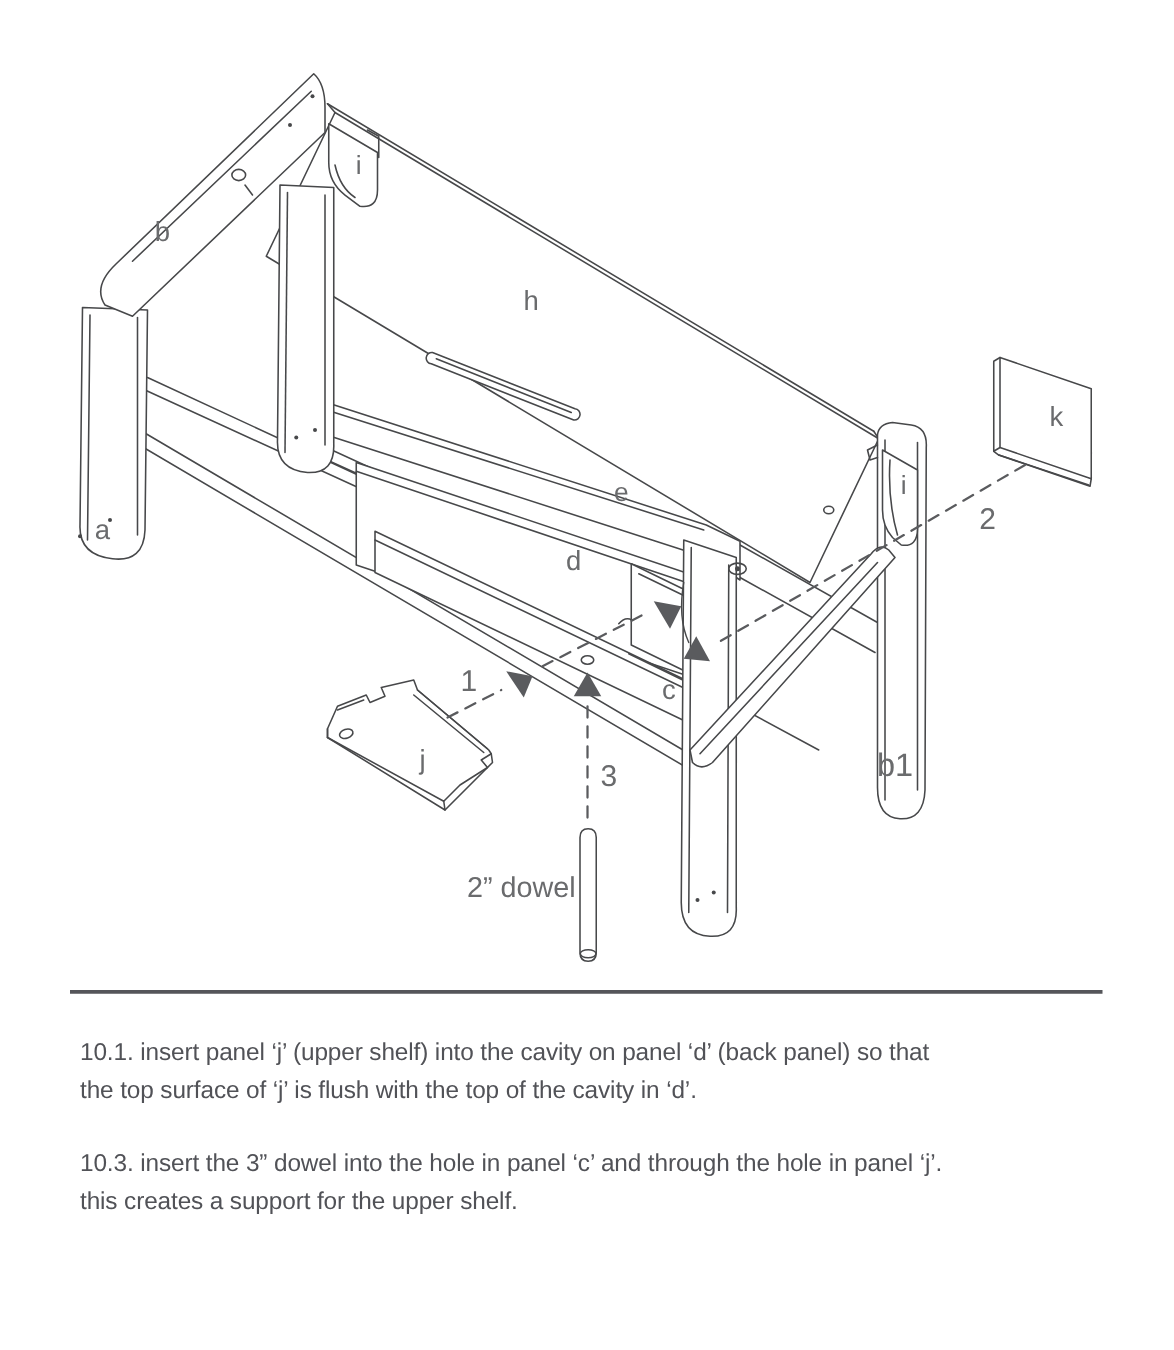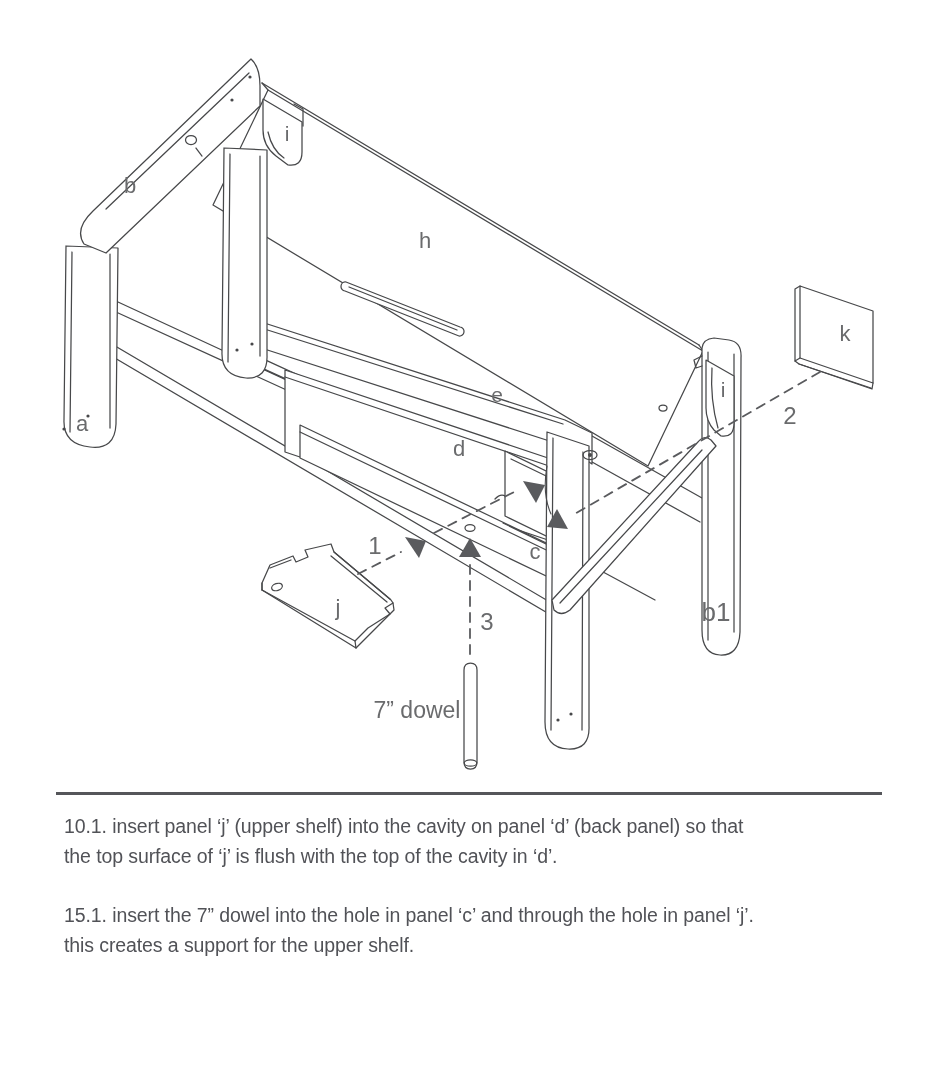--- a/index.html
+++ b/index.html
@@ -24,21 +24,21 @@
   .ln .dot{fill:var(--line);stroke:none;}
   .ln .arc{stroke-width:1.1;}
   #label-layer{position:absolute;left:0;top:0;width:939px;height:795px;pointer-events:none;}
   .part-label{
     position:absolute;transform:translate(-50%,-50%);
     color:var(--label);white-space:nowrap;line-height:1;
   }
   .divider{position:absolute;left:56px;top:792px;width:826px;height:2.5px;background:var(--rule);}
   .text-block{position:absolute;left:64px;top:811px;width:800px;}
   .text-block p{
-    margin:0 0 29px 0;font-size:19.5px;line-height:30px;color:var(--text);
+    margin:16px 0 29px 0;font-size:19.5px;line-height:30px;color:var(--text);
     white-space:pre-line;letter-spacing:-0.1px;
   }
 </style>
 </head>
 <body>
 
 <div id="diagram">
   <svg width="939" height="795" viewBox="0 0 939 795" class="ln">
 
     <g>
@@ -181,24 +181,24 @@
       <span class="part-label" style="left: 497px; top: 394px; font-size: 21px;">e</span>
       <span class="part-label" style="left: 723px; top: 389px; font-size: 21px;">i</span>
       <span class="part-label" style="left: 790px; top: 416px; font-size: 24px;">2</span>
       <span class="part-label" style="left: 82px; top: 424px; font-size: 22px;">a</span>
       <span class="part-label" style="left: 459px; top: 449px; font-size: 22px;">d</span>
       <span class="part-label" style="left: 535px; top: 552px; font-size: 22px;">c</span>
       <span class="part-label" style="left: 375px; top: 546px; font-size: 24px;">1</span>
       <span class="part-label" style="left: 338px; top: 608px; font-size: 22px;">j</span>
       <span class="part-label" style="left: 487px; top: 622px; font-size: 24px;">3</span>
       <span class="part-label" style="left: 716px; top: 612px; font-size: 26px;">b1</span>
-      <span class="part-label" style="left: 417px; top: 710px; font-size: 23px;">7” dowel</span>
+      <span class="part-label" style="left: 417px; top: 710px; font-size: 23px;">2” dowel</span>
     </div>
 </div>
 
 <div class="divider"></div>
 
 <div class="text-block">
   <p>10.1. insert panel ‘j’ (upper shelf) into the cavity on panel ‘d’ (back panel) so that
 the top surface of  ‘j’ is flush with the top of the cavity in ‘d’.</p>
-  <p>15.1. insert the 7” dowel into the hole in panel ‘c’ and through the hole in panel ‘j’.
+  <p>10.3. insert the 3” dowel into the hole in panel ‘c’ and through the hole in panel ‘j’.
 this creates a support for the upper shelf.</p>
 </div>
 
 </body></html>

